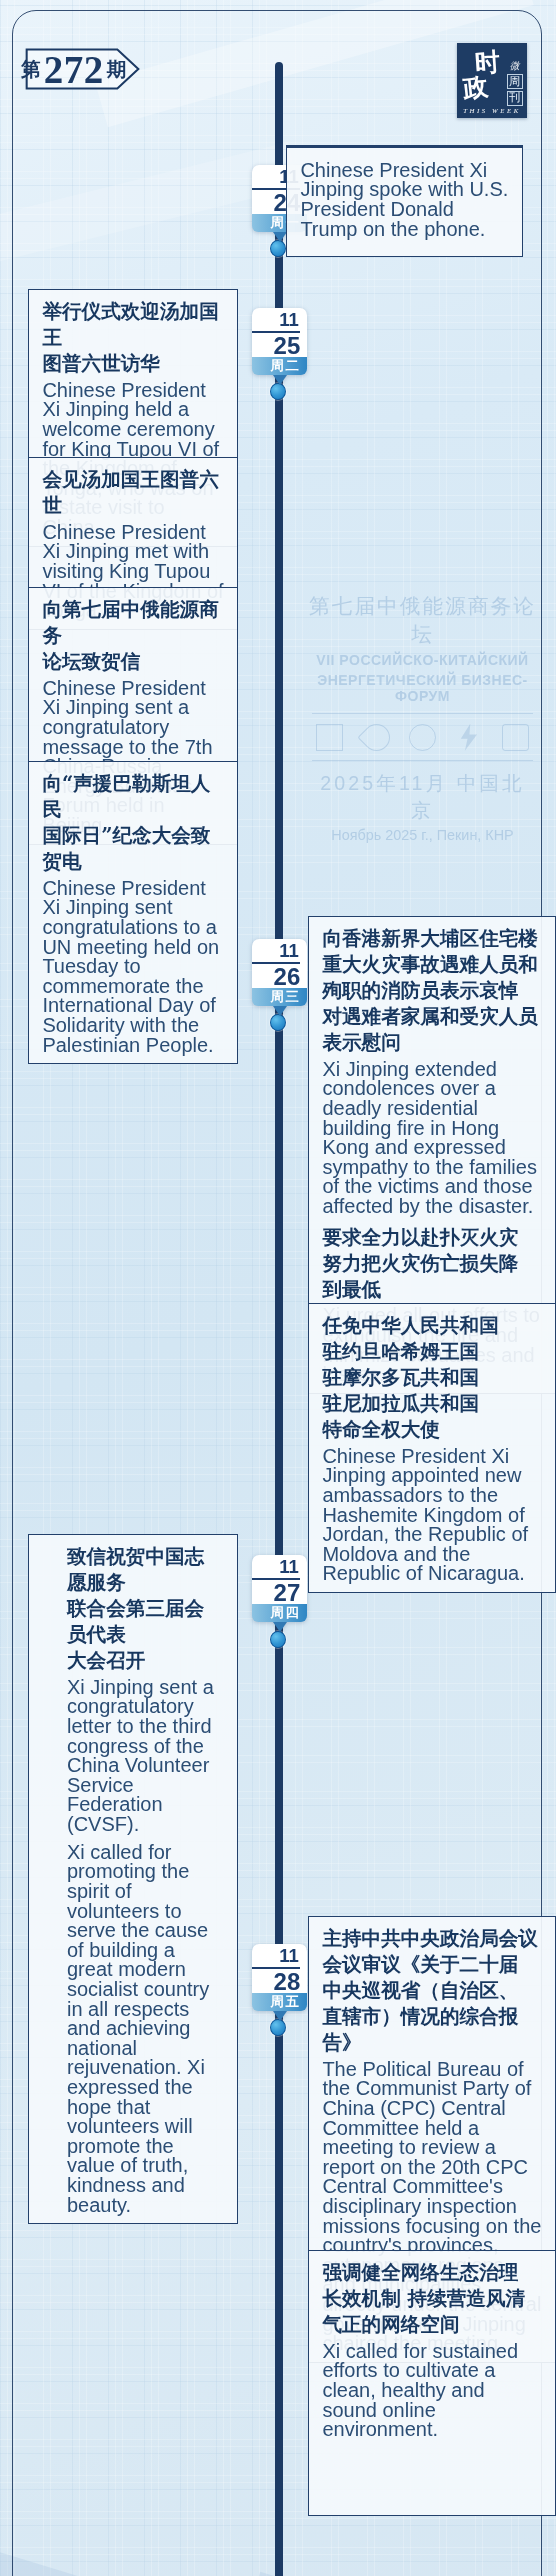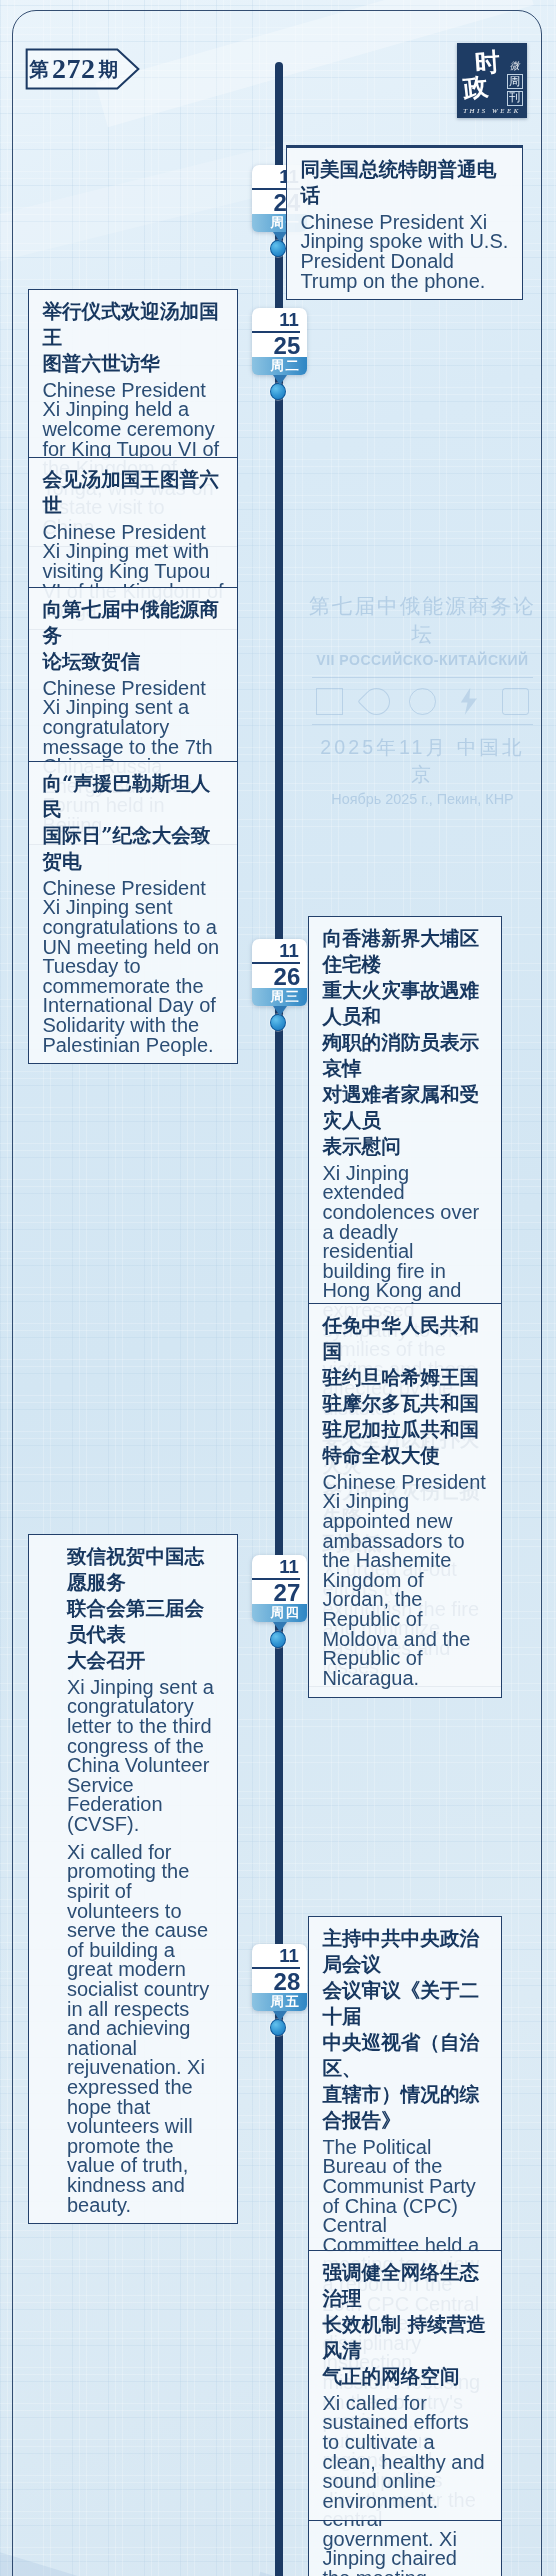--- a/index.html
+++ b/index.html
@@ -28,21 +28,21 @@
     border:1.5px solid rgba(26,55,95,0.88);border-radius:24px;box-sizing:border-box;
   }
   
   .issue-badge{position:absolute;left:25px;top:48px;width:115px;height:42px;}
   .issue-badge svg{position:absolute;inset:0;}
   .issue-text{
     position:absolute;inset:0 17.5px 0 0;display:flex;align-items:center;justify-content:center;gap:3.1px;
     color:#1c3a64;font-family:"Liberation Serif","DejaVu Serif",serif;
   }
   .issue-text .small{font-size:19.6px;font-weight:700;}
-  .issue-text .num{font-size:28px;font-weight:700;letter-spacing:0.5px;}
+  .issue-text .num{font-size:39px;font-weight:700;letter-spacing:0.5px;}
   
   .masthead{
     position:absolute;left:457px;top:43px;width:70px;height:75px;
     background:#1e3c64;box-shadow:0 1px 3.1px rgba(20,45,80,0.35);
   }
   .mh-shi{position:absolute;left:17.5px;top:3.1px;color:#fff;font-family:"DejaVu Serif","Liberation Serif",serif;font-weight:700;font-size:25px;transform:rotate(-4deg);}
   .mh-zheng{position:absolute;left:6.2px;top:28px;color:#fff;font-family:"DejaVu Serif","Liberation Serif",serif;font-weight:700;font-size:25px;transform:rotate(-6deg);}
   .mh-side{position:absolute;right:4.1px;top:16.5px;display:flex;flex-direction:column;align-items:center;gap:1.5px;}
   .mh-wei{color:rgba(255,255,255,0.92);font-size:9.8px;font-style:italic;font-family:"DejaVu Serif",serif;}
   .mh-box{color:#eaf3fb;font-size:11.3px;line-height:12.4px;border:0.5px solid rgba(220,235,248,0.85);padding:0.5px 1.5px;font-family:"DejaVu Serif",serif;}
@@ -68,21 +68,21 @@
   .badge-pointer{width:0;height:0;margin:0 auto;border-left:7.2px solid transparent;border-right:7.2px solid transparent;border-top:10.3px solid #3079b4;}
   
   .card{
     position:absolute;box-sizing:border-box;
     background:rgba(244,249,252,0.93);
     border:1px solid #22406b;
     padding:9.3px 13.4px 8.2px 13.4px;
   }
   .card.thick-top{border-top-width:3.1px;}
   .card.left{left:28px;width:210px;}
-  .card.right{left:308px;width:194px;}
+  .card.right{left:308px;width:248px;}
   .card.right-wide{left:286px;width:237px;}
   .entry + .entry{margin-top:8.2px;}
   .t{
     margin:0;font-family:"DejaVu Serif","Liberation Serif",serif;
     font-size:19.6px;line-height:26px;font-weight:700;color:#17375f;white-space:pre-line;
   }
   .b{margin:3.6px 0 0 0;font-size:20px;line-height:19.6px;color:#2b4d74;}
   
   .watermark{position:absolute;left:309px;top:592px;width:227px;color:rgba(125,165,205,0.40);text-align:center;}
   .wm-zh{font-size:20.6px;letter-spacing:2.1px;font-family:"DejaVu Serif",serif;}
@@ -105,20 +105,21 @@
 
   <div class="streak" style="left:93px;top:20.6px;width:443px;height:46px;transform:rotate(-16deg);"></div>
   <div class="streak" style="left:-62px;top:185px;width:361px;height:46px;transform:rotate(-14deg);opacity:.6;"></div>
   <div class="shade" style="left:-41px;top:2591px;width:330px;height:38px;transform:rotate(17deg);"></div>
 
   <div class="shade" style="left:247px;top:2622px;width:350px;height:38px;transform:rotate(17deg);"></div>
 
   <div class="watermark">
     <div class="wm-zh">第七届中俄能源商务论坛</div>
     <div class="wm-ru">VII РОССИЙСКО-КИТАЙСКИЙ</div>
+    <div class="wm-ru">ЭНЕРГЕТИЧЕСКИЙ БИЗНЕС-ФОРУМ</div>
     <div class="wm-rule"></div>
     <div class="wm-icons">
       <div class="wm-ic"></div>
       <div class="wm-ic drop"></div>
       <div class="wm-ic round"></div>
       <div class="wm-ic bolt"></div>
       <div class="wm-ic screen"></div>
     </div>
     <div class="wm-rule"></div>
     <div class="wm-date-zh">2025年11月  中国北京</div>
@@ -198,21 +199,20 @@
       <div class="bm">11</div>
       <div class="bdiv"></div>
       <div class="bd">28</div>
     </div>
     <div class="badge-week">周五</div>
     <div class="badge-pointer"></div>
   </div>
 
   <div class="card right-wide thick-top" style="top:145px;min-height:112px;">
     <div class="entry">
-      <h2 class="t">同美国总统特朗普通电话</h2>
       <p class="b">Chinese President Xi Jinping spoke with U.S. President Donald Trump on the phone.</p>
     </div>
   </div>
 
   <div class="card left" style="top:289px;min-height:151px;">
     <div class="entry">
       <h2 class="t">举行仪式欢迎汤加国王
 图普六世访华</h2>
       <p class="b">Chinese President Xi Jinping held a welcome ceremony for King Tupou VI of the Kingdom of Tonga, who was on a state visit to China.</p>
     </div>

